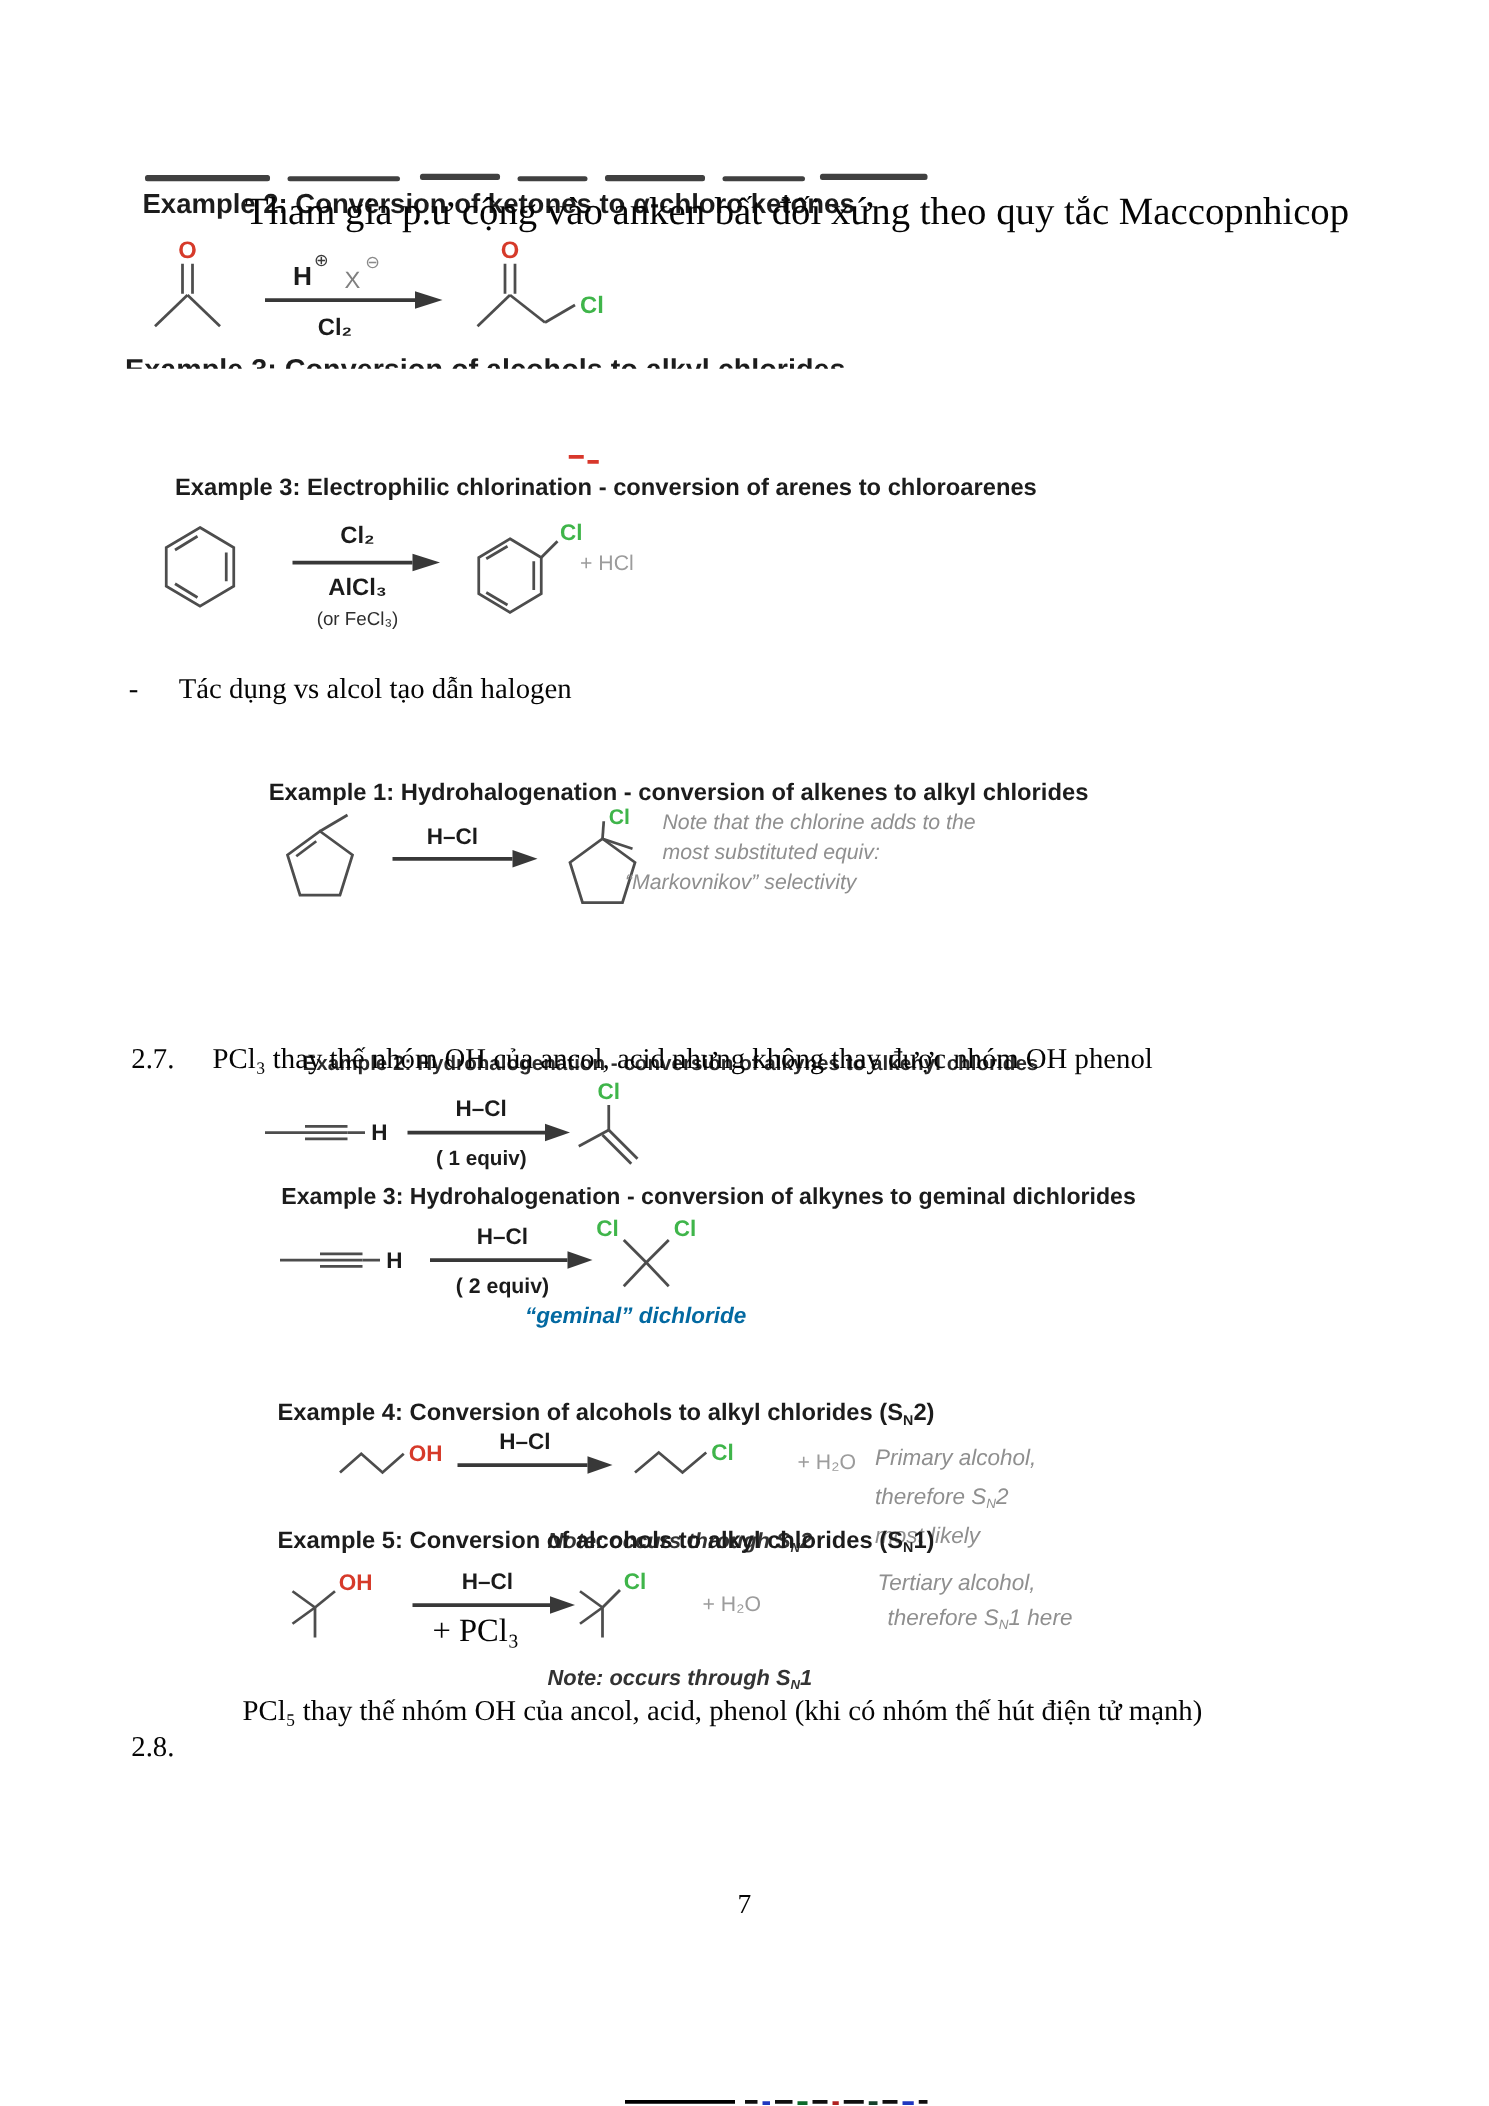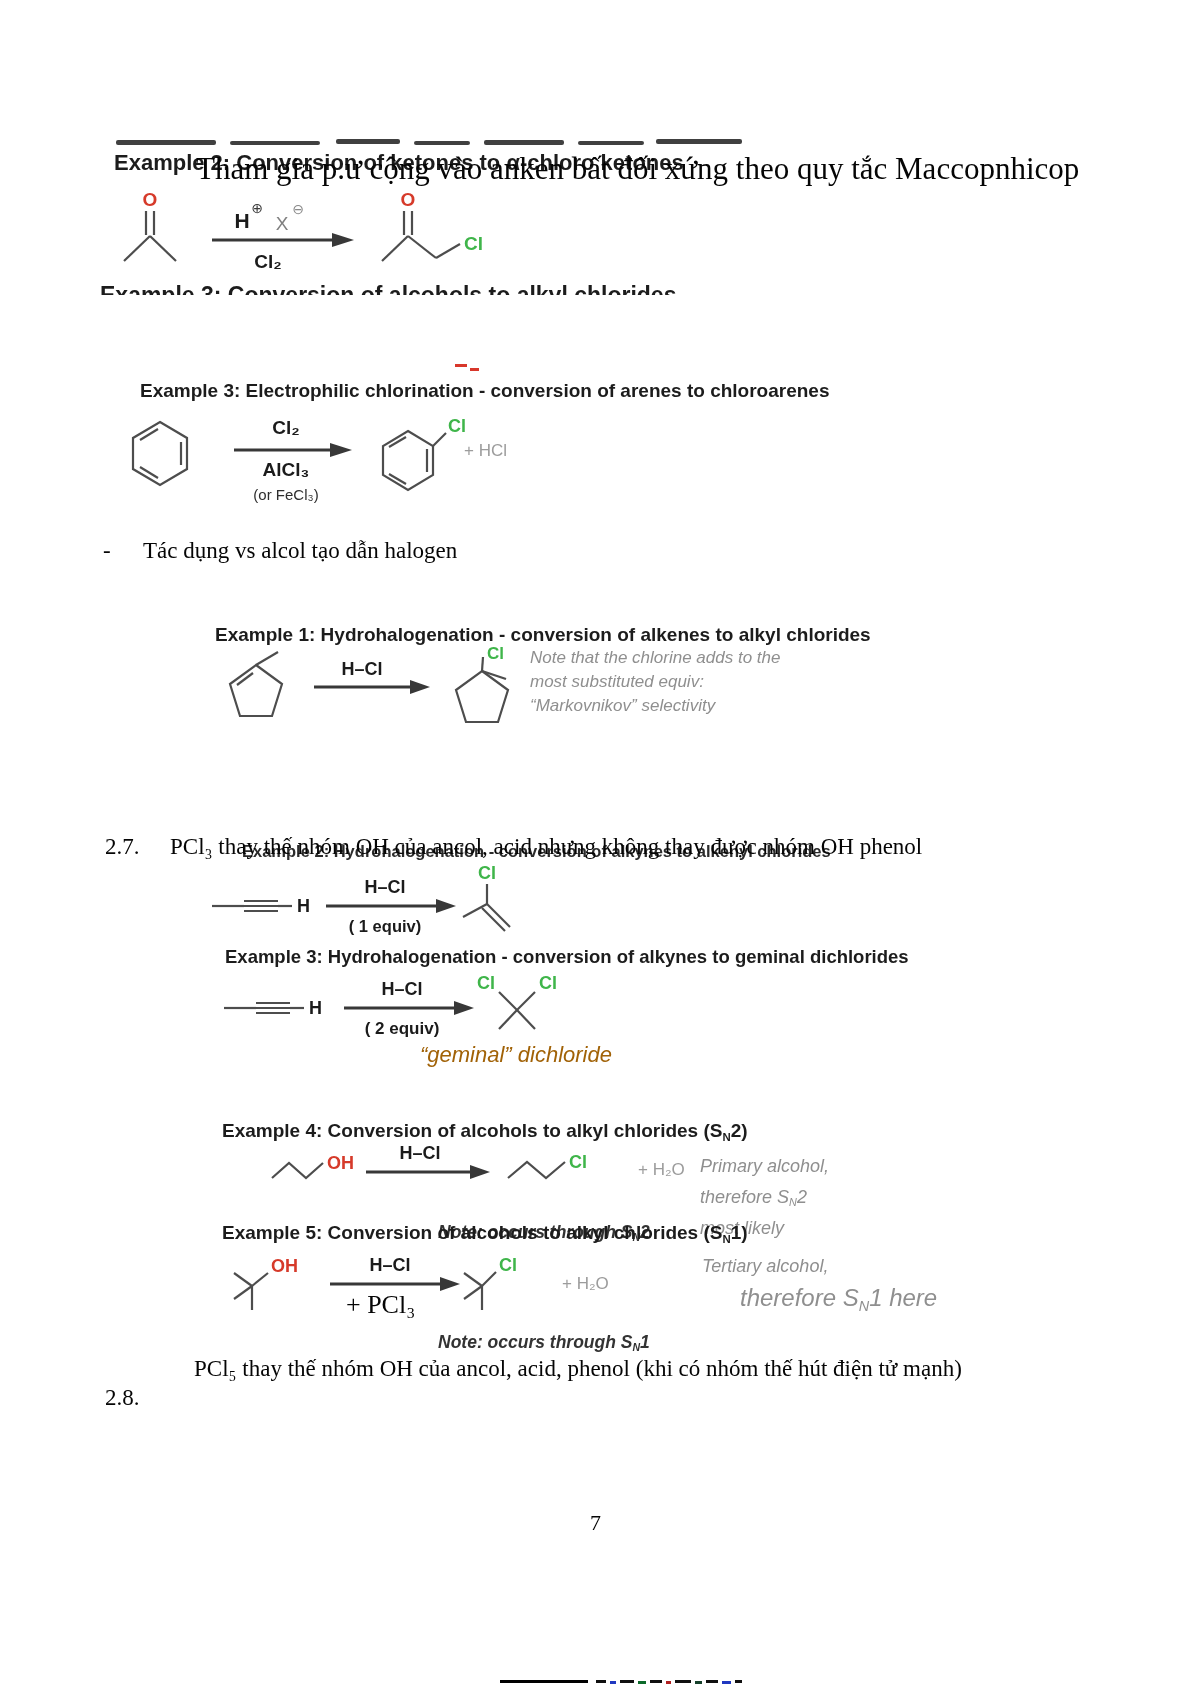--- a/index.html
+++ b/index.html
@@ -102,21 +102,21 @@
     <line class="arrowline" x1="104" y1="42" x2="200" y2="42"></line>
     <polygon class="ahead" points="200,35 220,42 200,49"></polygon>
     <text x="152" y="30" text-anchor="middle" font-size="18" font-weight="bold" fill="#1b1b1b">H–Cl</text>
     <path class="bond" d="M272,26 L298,45 L288,77 L256,77 L246,45 Z"></path>
     <line class="bond" x1="272" y1="26" x2="273" y2="12"></line>
     <line class="bond" x1="272" y1="26" x2="296" y2="34"></line>
     <text x="277" y="14" font-size="17" font-weight="bold" class="green">Cl</text>
   </svg>
   <div class="abs gnote" style="left:530px;top:648px;font-size:17px;">Note that the chlorine adds to the</div>
   <div class="abs gnote" style="left:530px;top:672px;font-size:17px;">most substituted equiv:</div>
-  <div class="abs gnote" style="left:530px;top:696px;font-size:17px;">“Markovnikov” selectivity</div>
+  <div class="abs gnote" style="left:500px;top:696px;font-size:17px;">“Markovnikov” selectivity</div>
 
   <div class="abs b fuzzy" style="left:242px;top:842px;font-size:16.5px;color:#2b2b2b;">Example 2: Hydrohalogenation - conversion of alkynes to alkenyl chlorides</div>
   <div class="abs serif" style="left:105px;top:834px;font-size:23px;">2.7.</div>
   <div class="abs serif" style="left:170px;top:834px;font-size:23px;">PCl₃ thay thế nhóm OH của ancol, acid nhưng không thay được nhóm OH phenol</div>
 
   <svg class="abs fuzzy" style="left:198px;top:860px;" width="390" height="100">
     <line class="bond" x1="14" y1="46" x2="46" y2="46"></line>
     <line class="bond" x1="46" y1="41" x2="80" y2="41"></line>
     <line class="bond" x1="46" y1="46" x2="80" y2="46"></line>
     <line class="bond" x1="46" y1="51" x2="80" y2="51"></line>
@@ -145,21 +145,21 @@
     <polygon class="ahead" points="242,29 262,36 242,43"></polygon>
     <text x="190" y="23" text-anchor="middle" font-size="18" font-weight="bold" fill="#1b1b1b">H–Cl</text>
     <text x="190" y="62" text-anchor="middle" font-size="17" font-weight="bold" fill="#1b1b1b">( 2 equiv)</text>
     <line class="bond" x1="305" y1="38" x2="287" y2="20"></line>
     <line class="bond" x1="305" y1="38" x2="323" y2="20"></line>
     <line class="bond" x1="305" y1="38" x2="287" y2="57"></line>
     <line class="bond" x1="305" y1="38" x2="323" y2="57"></line>
     <text x="274" y="17" text-anchor="middle" font-size="18" font-weight="bold" class="green">Cl</text>
     <text x="336" y="17" text-anchor="middle" font-size="18" font-weight="bold" class="green">Cl</text>
   </svg>
-  <div class="abs dknote" style="left:420px;top:1042px;font-size:22px;font-weight:normal;color:#a16207;">“geminal” dichloride</div>
+  <div class="abs dknote" style="left:420px;top:1042px;font-size:18px;font-weight:bold;color:#0369a1;">“geminal” dichloride</div>
 
   <div class="abs b fuzzy" style="left:222px;top:1120px;font-size:19px;"><span>Example 4: Conversion of alcohols to alkyl chlorides (S</span><sub class="n">N</sub><span>2)</span></div>
   <svg class="abs fuzzy" style="left:270px;top:1142px;" width="420" height="62">
     <polyline class="bond" points="2,36 19,21 36,36 53,21"></polyline>
     <text x="57" y="27" font-size="18" font-weight="bold" class="red">OH</text>
     <line class="arrowline" x1="96" y1="30" x2="200" y2="30"></line>
     <polygon class="ahead" points="200,23 220,30 200,37"></polygon>
     <text x="150" y="17" text-anchor="middle" font-size="18" font-weight="bold" fill="#1b1b1b">H–Cl</text>
     <polyline class="bond" points="238,36 257,20 276,36 295,20"></polyline>
     <text x="299" y="26" font-size="18" font-weight="bold" class="green">Cl</text>
@@ -182,21 +182,21 @@
     <text x="178" y="25" text-anchor="middle" font-size="18" font-weight="bold" fill="#1b1b1b">H–Cl</text>
     <line class="bond" x1="270" y1="40" x2="252" y2="27"></line>
     <line class="bond" x1="270" y1="40" x2="252" y2="53"></line>
     <line class="bond" x1="270" y1="40" x2="270" y2="64"></line>
     <line class="bond" x1="270" y1="40" x2="284" y2="26"></line>
     <text x="287" y="25" font-size="18" font-weight="bold" class="green">Cl</text>
     <text x="350" y="43" font-size="17" class="grayt">+ H₂O</text>
   </svg>
   <div class="abs serif" style="left:346px;top:1290px;font-size:26px;">+ PCl₃</div>
   <div class="abs gnote" style="left:702px;top:1256px;font-size:18px;">Tertiary alcohol,</div>
-  <div class="abs gnote" style="left:740px;top:1284px;font-size:24px;"><span>therefore S</span><sub class="n">N</sub><span>1 here</span></div>
+  <div class="abs gnote" style="left:710px;top:1284px;font-size:18px;"><span>therefore S</span><sub class="n">N</sub><span>1 here</span></div>
   <div class="abs dknote" style="left:438px;top:1332px;font-size:17.5px;"><span>Note: occurs through S</span><sub class="n">N</sub><span>1</span></div>
 
   <div class="abs serif" style="left:105px;top:1356px;font-size:23px;margin-top:29px;">2.8.</div>
   <div class="abs serif" style="left:170px;top:1356px;font-size:23px;margin-left:24px;">PCl₅ thay thế nhóm OH của ancol, acid, phenol (khi có nhóm thế hút điện tử mạnh)</div>
 
   <div class="abs serif" style="left:0;top:1510px;width:1191px;text-align:center;font-size:22px;">7</div>
 
   <div>
     <div class="frag" style="left:500px;top:1680px;width:88px;height:3px;background:#000;"></div>
     <div class="frag" style="left:596px;top:1680px;width:10px;height:3px;background:#101010;"></div>

